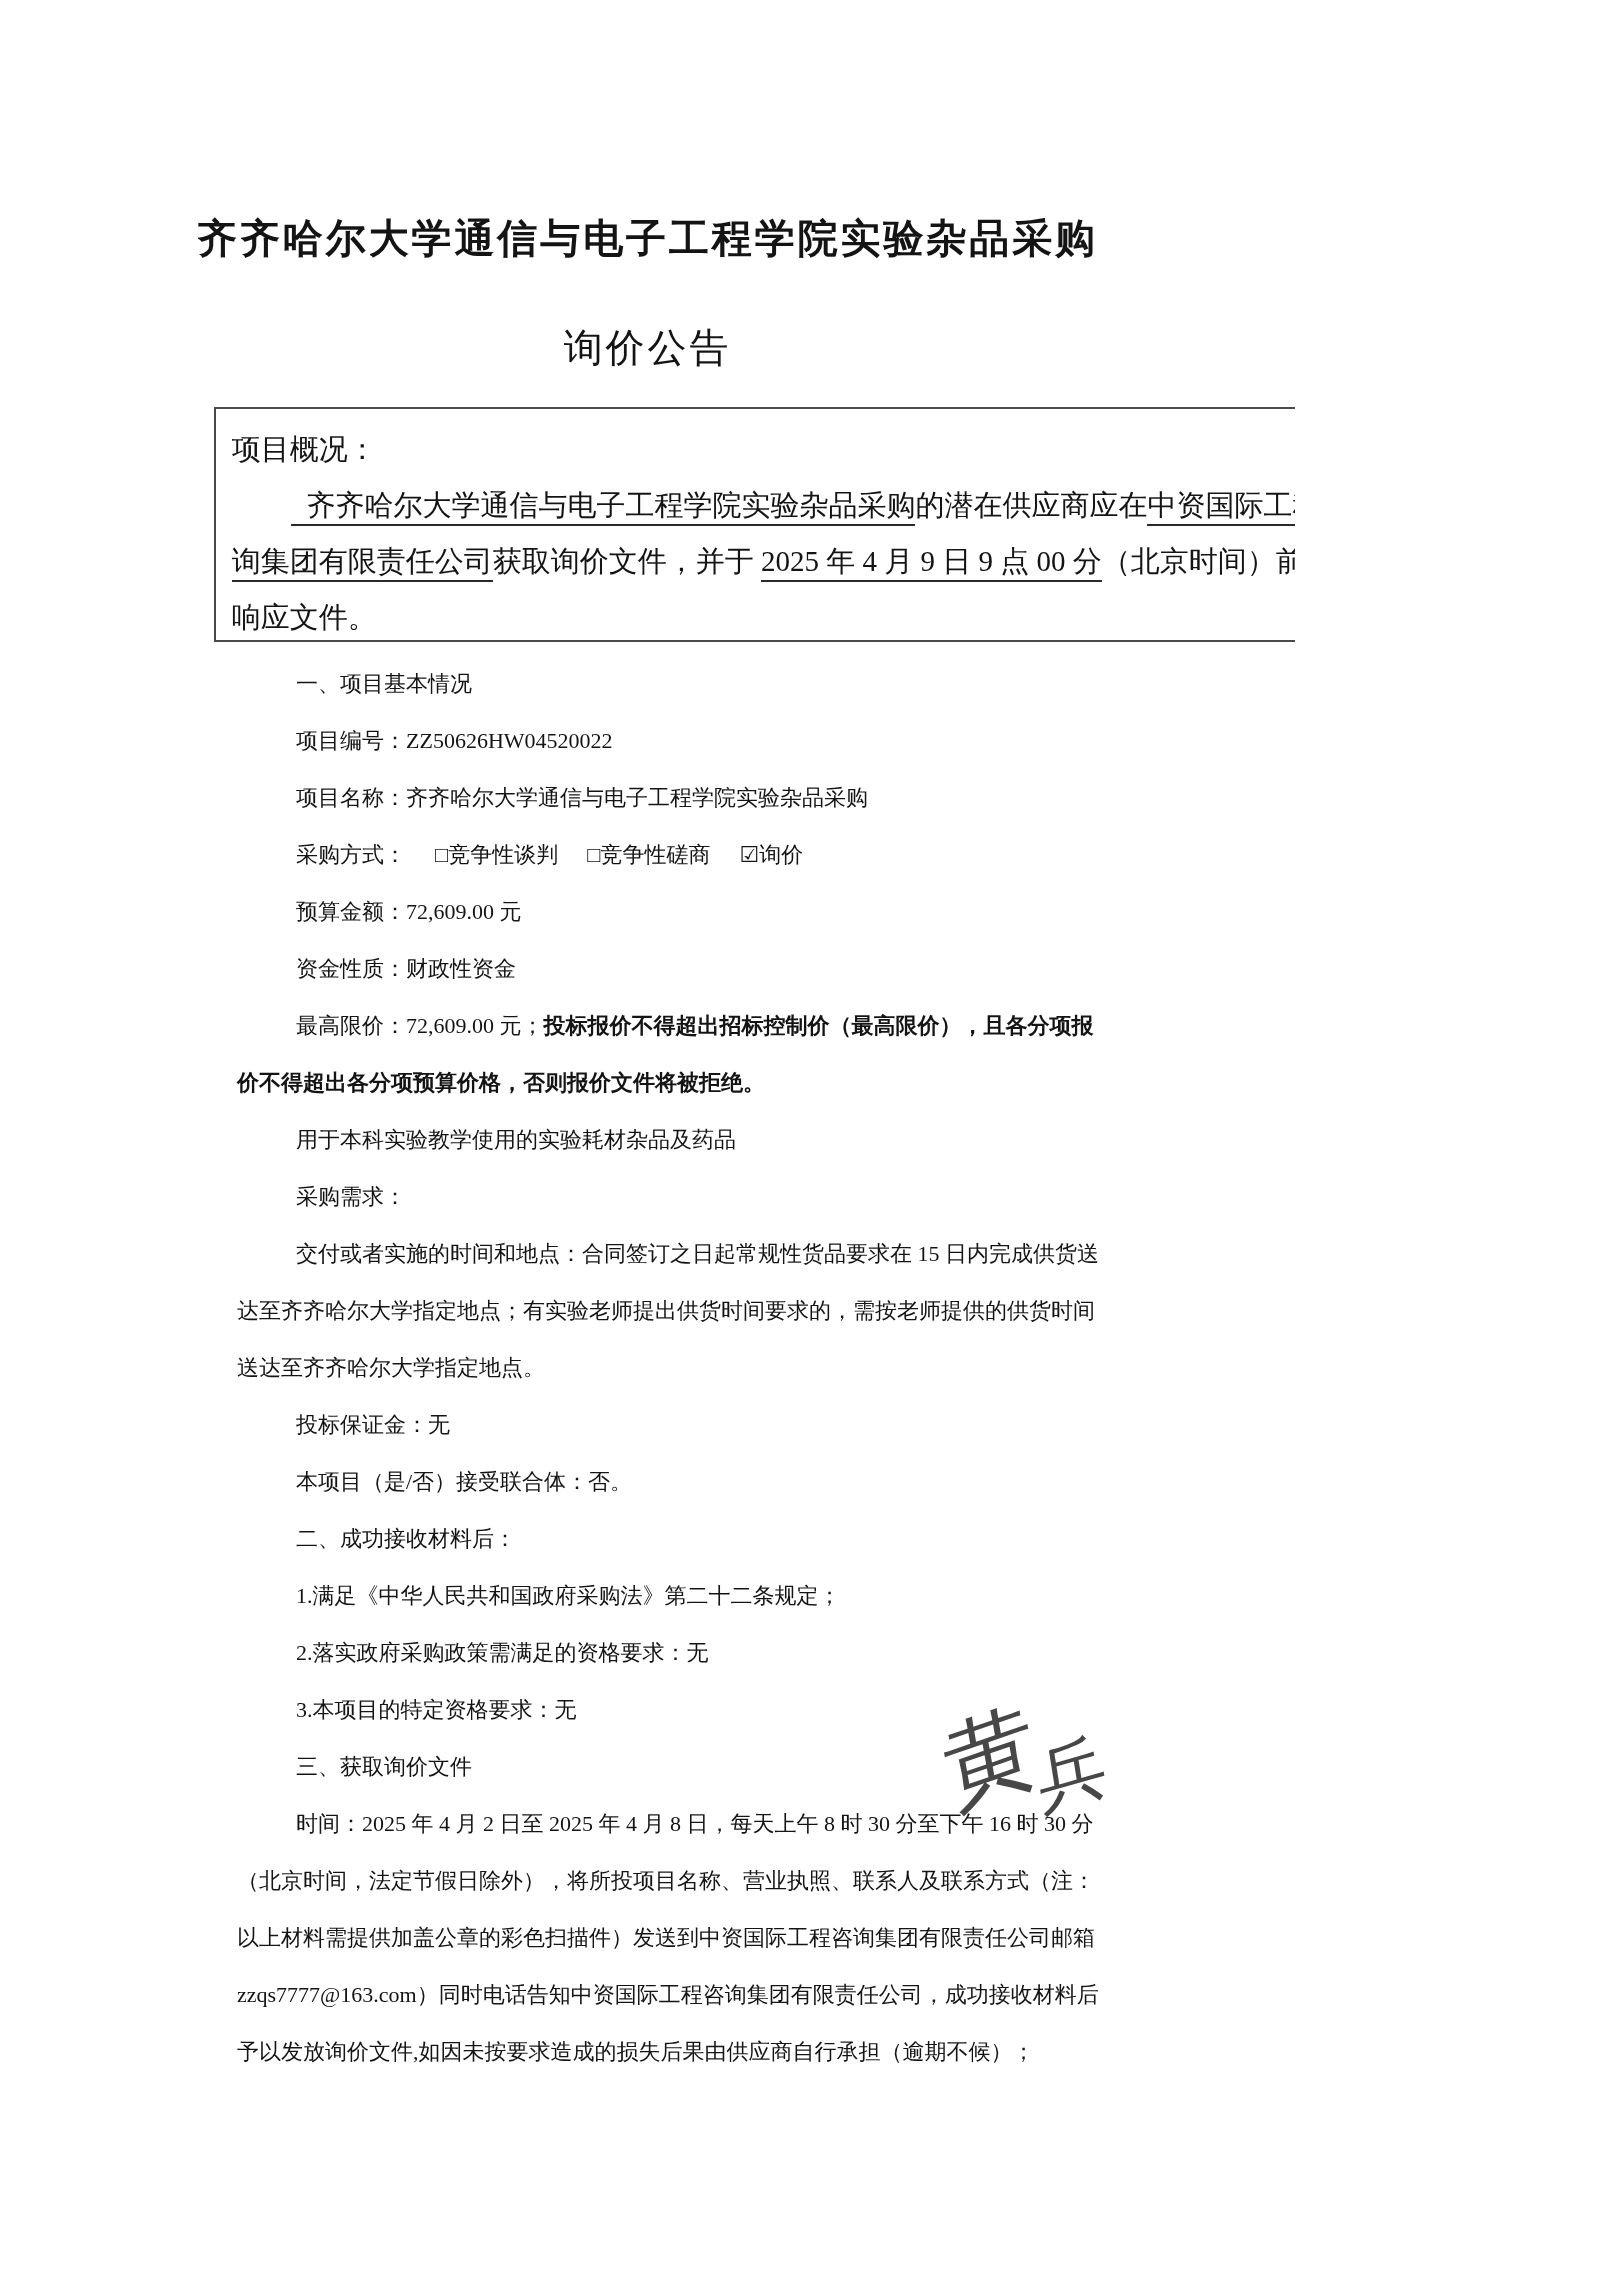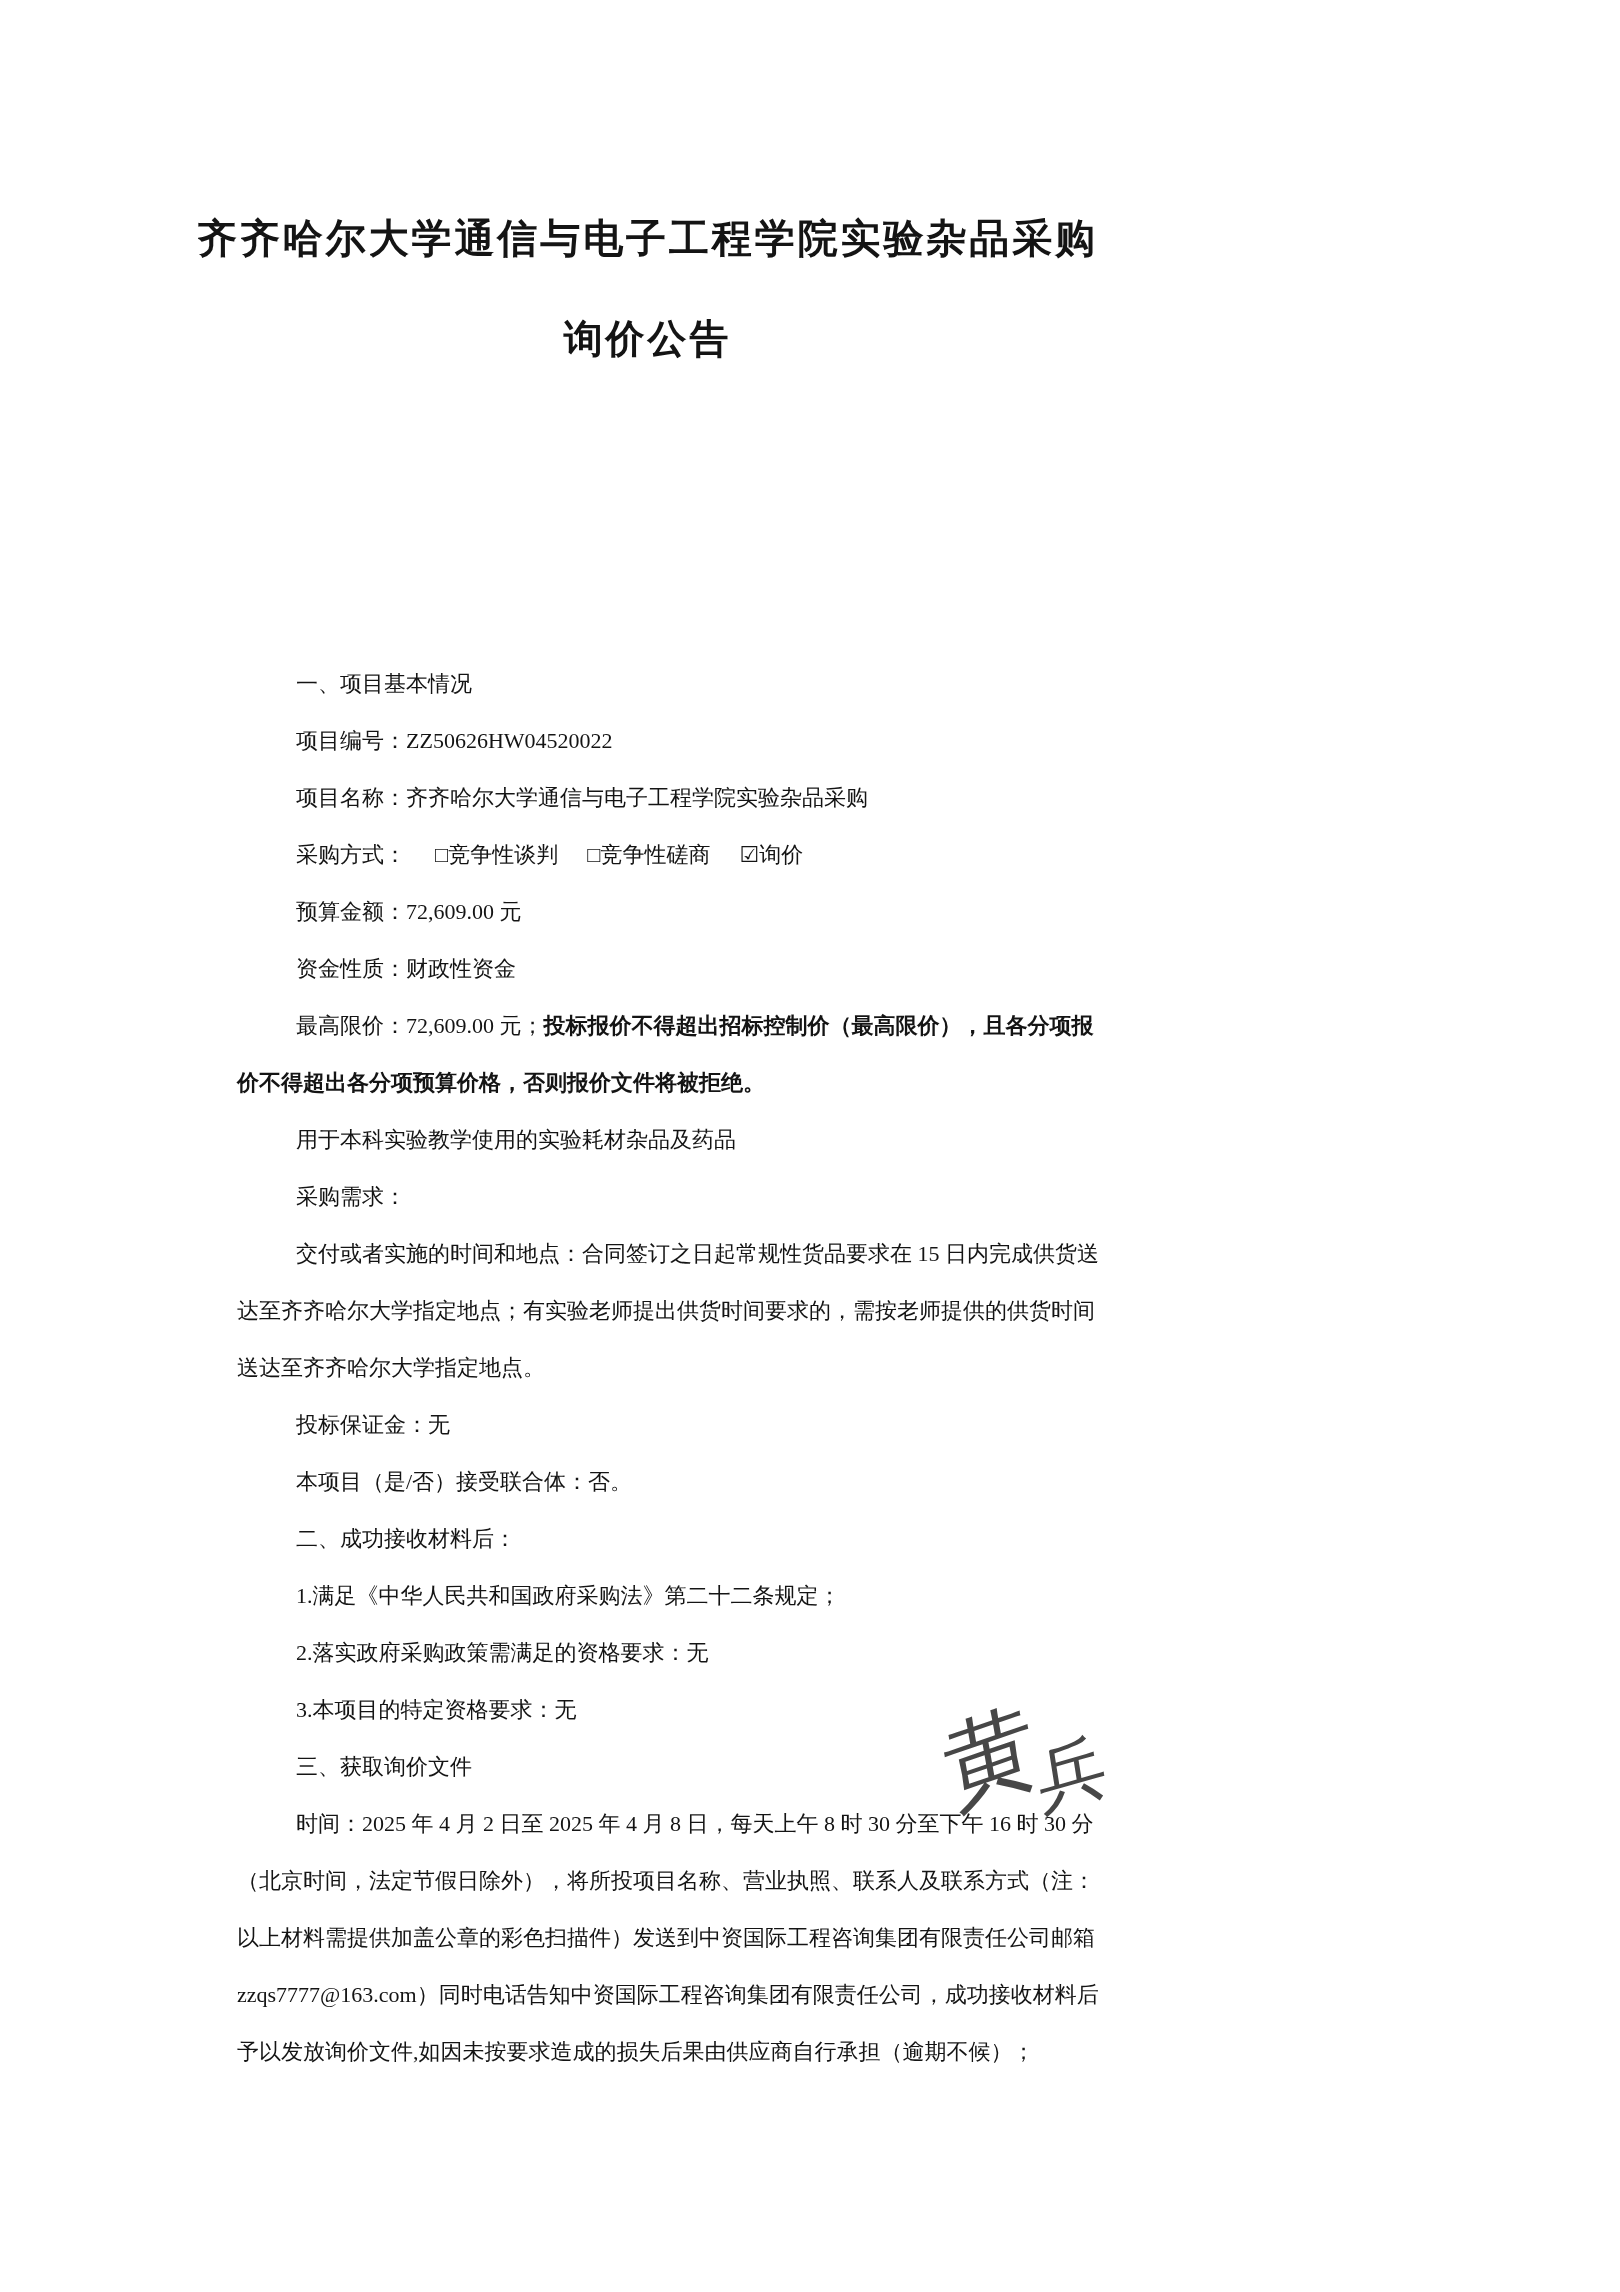--- a/index.html
+++ b/index.html
@@ -10,23 +10,23 @@
     overflow:hidden;
     font-family:"Liberation Serif","DejaVu Serif",serif;
     color:#141414;
   }
   .title1{
     position:absolute;top:214px;left:0;width:100%;
     text-align:center;font-size:40px;line-height:49px;
     font-weight:bold;letter-spacing:2.9px;white-space:nowrap;
   }
   .title2{
-    position:absolute;top:315px;left:0;width:100%;
+    position:absolute;top:324px;left:0;width:100%;
     text-align:center;font-size:39px;line-height:47px;
-    font-weight:bold;letter-spacing:2.9px;white-space:nowrap;
+    font-weight:normal;letter-spacing:2.9px;white-space:nowrap;
   }
   .overview-box{
     position:absolute;top:407px;left:214px;
     width:1192px;height:235px;
     box-sizing:border-box;
     border:2px solid #4a4a4a;
     padding:11.8px 15.7px 0 15.7px;
     font-size:29px;line-height:56px;
   }
   .bx-line{white-space:nowrap;}
@@ -79,20 +79,26 @@
   }
 </style>
 </head>
 <body>
 
 <div class="page">
 
   <div class="title1">齐齐哈尔大学通信与电子工程学院实验杂品采购</div>
   <div class="title2">询价公告</div>
 
+  <div class="overview-box">
+    <div class="bx-line">项目概况：</div>
+    <div class="bx-line bx-indent"><span class="u u-lead">齐齐哈尔大学通信与电子工程学院实验杂品采购</span><span>的潜在供应商应在</span><span class="u">中资国际工程咨</span></div>
+    <div class="bx-line"><span class="u">询集团有限责任公司</span><span>获取询价文件，并于 </span><span class="u">2025 年 4 月 9 日 9 点 00 分</span><span>（北京时间）前提交</span></div>
+    <div class="bx-line">响应文件。</div>
+  </div>
 
   <div class="content">
     <div class="line ind">一、项目基本情况</div>
     <div class="line ind">项目编号：ZZ50626HW04520022</div>
     <div class="line ind">项目名称：齐齐哈尔大学通信与电子工程学院实验杂品采购</div>
     <div class="line ind"><span>采购方式：</span><span class="cb-group"><span>□</span><span>竞争性谈判</span></span><span class="cb-group"><span>□</span><span>竞争性磋商</span></span><span class="cb-group"><span>☑</span><span>询价</span></span></div>
     <div class="line ind">预算金额：72,609.00 元</div>
     <div class="line ind">资金性质：财政性资金</div>
     <div class="line ind"><span>最高限价：72,609.00 元；</span><span class="b">投标报价不得超出招标控制价（最高限价），且各分项报</span></div>
     <div class="line b">价不得超出各分项预算价格，否则报价文件将被拒绝。</div>

